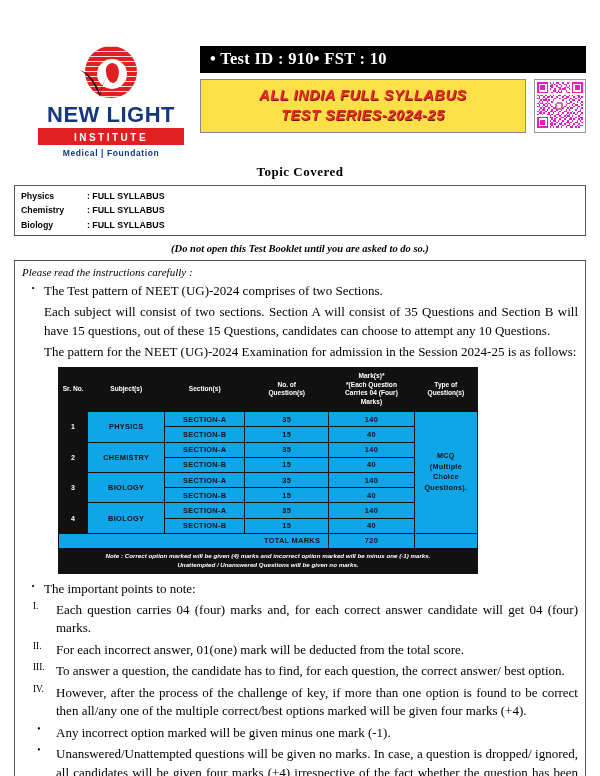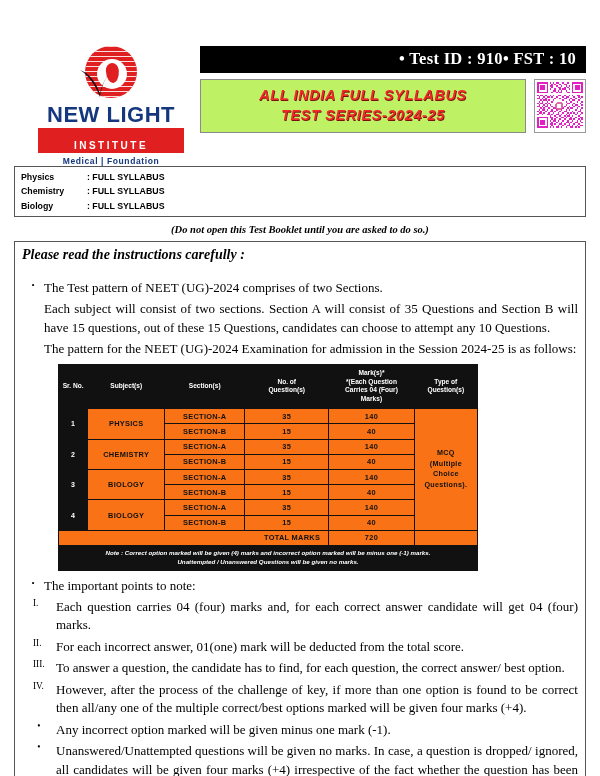--- a/index.html
+++ b/index.html
@@ -39,38 +39,38 @@
   .mark .tick { position: absolute; left: 12px; top: 18px; }
   .wordmark {
     font-family: "Liberation Sans", sans-serif;
     font-weight: bold; font-size: 22px; letter-spacing: .5px;
     color: #15377e; line-height: 1.05;
   }
   .institute-bar {
     background: #e02020; color: #fff;
     font-family: "Liberation Sans", sans-serif;
     font-weight: bold; font-size: 10px; letter-spacing: 2.5px;
-    padding: 12px 0 2px 0; margin: 2px 10px 0 10px;
+    padding: 4px 0 2px 0; margin: 2px 10px 0 10px;
   }
   .subline {
     font-family: "Liberation Sans", sans-serif;
     font-weight: bold; font-size: 8.5px; letter-spacing: .6px;
     color: #15377e; margin-top: 3px;
   }
 
   .head-right { flex: 1; padding-left: 6px; }
   .idbar {
     background: #000; color: #fff;
-    display: flex; justify-content: flex-end; align-items: center;
+    display: flex; justify-content: flex-start; align-items: center;
     padding: 3px 10px 4px 10px;
     font-weight: bold; font-size: 16.5px; letter-spacing: .3px;
   }
   .title-row { display: flex; margin-top: 6px; align-items: stretch; }
   .title-box {
-    flex: 1; border: 1px solid #8a8a8a; background: #bef264;
+    flex: 1; border: 1px solid #8a8a8a; background: #fde047;
     text-align: center; padding: 6px 4px 7px 4px;
   }
   .title-box .t {
     font-family: "Liberation Sans", sans-serif;
     font-style: italic; font-weight: bold;
     color: #ef2a2a; font-size: 14.5px; letter-spacing: .6px; line-height: 1.35;
     text-shadow: .7px .7px 0 #7a0f0f;
   }
   .qr-wrap { width: 52px; flex: 0 0 52px; margin-left: 8px; border: 1px solid #9a9a9a; padding: 2px; background:#fff; }
   .qr { width: 100%; display: block; }
@@ -102,21 +102,21 @@
 
   .donotopen {
     text-align: center; font-style: italic; font-weight: bold;
     font-size: 10.5px; margin: 7px 0 6px 0;
   }
 
   
   .instr {
     margin: 0 14px; border: 1px solid #555; padding: 5px 7px 7px 7px;
   }
-  .instr-title { font-style: italic; font-weight: bold; font-size: 14px; margin-bottom: 16px; }
+  .instr-title { font-style: italic; font-weight: normal; font-size: 11px; margin-bottom: 4px; }
   .p-row { display: flex; margin-bottom: 3px; }
   .p-bullet { width: 22px; flex: 0 0 22px; text-align: center; font-size: 9px; padding-top: 1px; }
   .p-num { width: 34px; flex: 0 0 34px; padding-left: 11px; font-size: 9.3px; }
   .p-text { flex: 1; font-size: 13px; line-height: 1.42; text-align: justify; }
   .p-indent { padding-left: 22px; }
 
   
   .tbl-wrap { margin: 5px 0 0 36px; width: 420px; }
   table.pattern { border-collapse: collapse; width: 100%;
     font-family: "Liberation Sans", sans-serif; }
@@ -124,21 +124,21 @@
     border: 1px solid #111; text-align: center; vertical-align: middle;
   }
   table.pattern thead th {
     background: #111; color: #fff; font-size: 6.6px; font-weight: bold;
     line-height: 1.35; padding: 4px 2px;
   }
   table.pattern td.srno {
     background: #111; color: #fff; font-size: 7px; font-weight: bold; width: 30px;
   }
   table.pattern td {
-    background: #f97316; color: #111; font-size: 7.4px; font-weight: bold;
+    background: #0ea5e9; color: #111; font-size: 7.4px; font-weight: bold;
     padding: 2.6px 2px; letter-spacing: .3px;
   }
   table.pattern td.subj { width: 78px; }
   table.pattern td.sect { width: 82px; }
   table.pattern td.qty  { width: 86px; }
   table.pattern td.mks  { width: 88px; }
   table.pattern td.type { width: 64px; font-size: 7.2px; line-height: 1.5; }
   table.pattern td.totlabel { text-align: right; padding-right: 8px; }
   .note-bar {
     background: #111; color: #fff; font-family: "Liberation Sans", sans-serif;
@@ -412,20 +412,21 @@
             <g fill="#fff">
               <circle cx="14" cy="15" r="1.5"></circle>
             </g>
           </svg>
         </div>
       </div>
     </div>
   </div>
 
 
+  <div class="topic-head">Topic Covered</div>
 
   <div class="topic-box">
     <div class="topic-line">
       <div class="sub">Physics</div>
       <div class="val">: FULL SYLLABUS</div>
     </div>
     <div class="topic-line">
       <div class="sub">Chemistry</div>
       <div class="val">: FULL SYLLABUS</div>
     </div>

